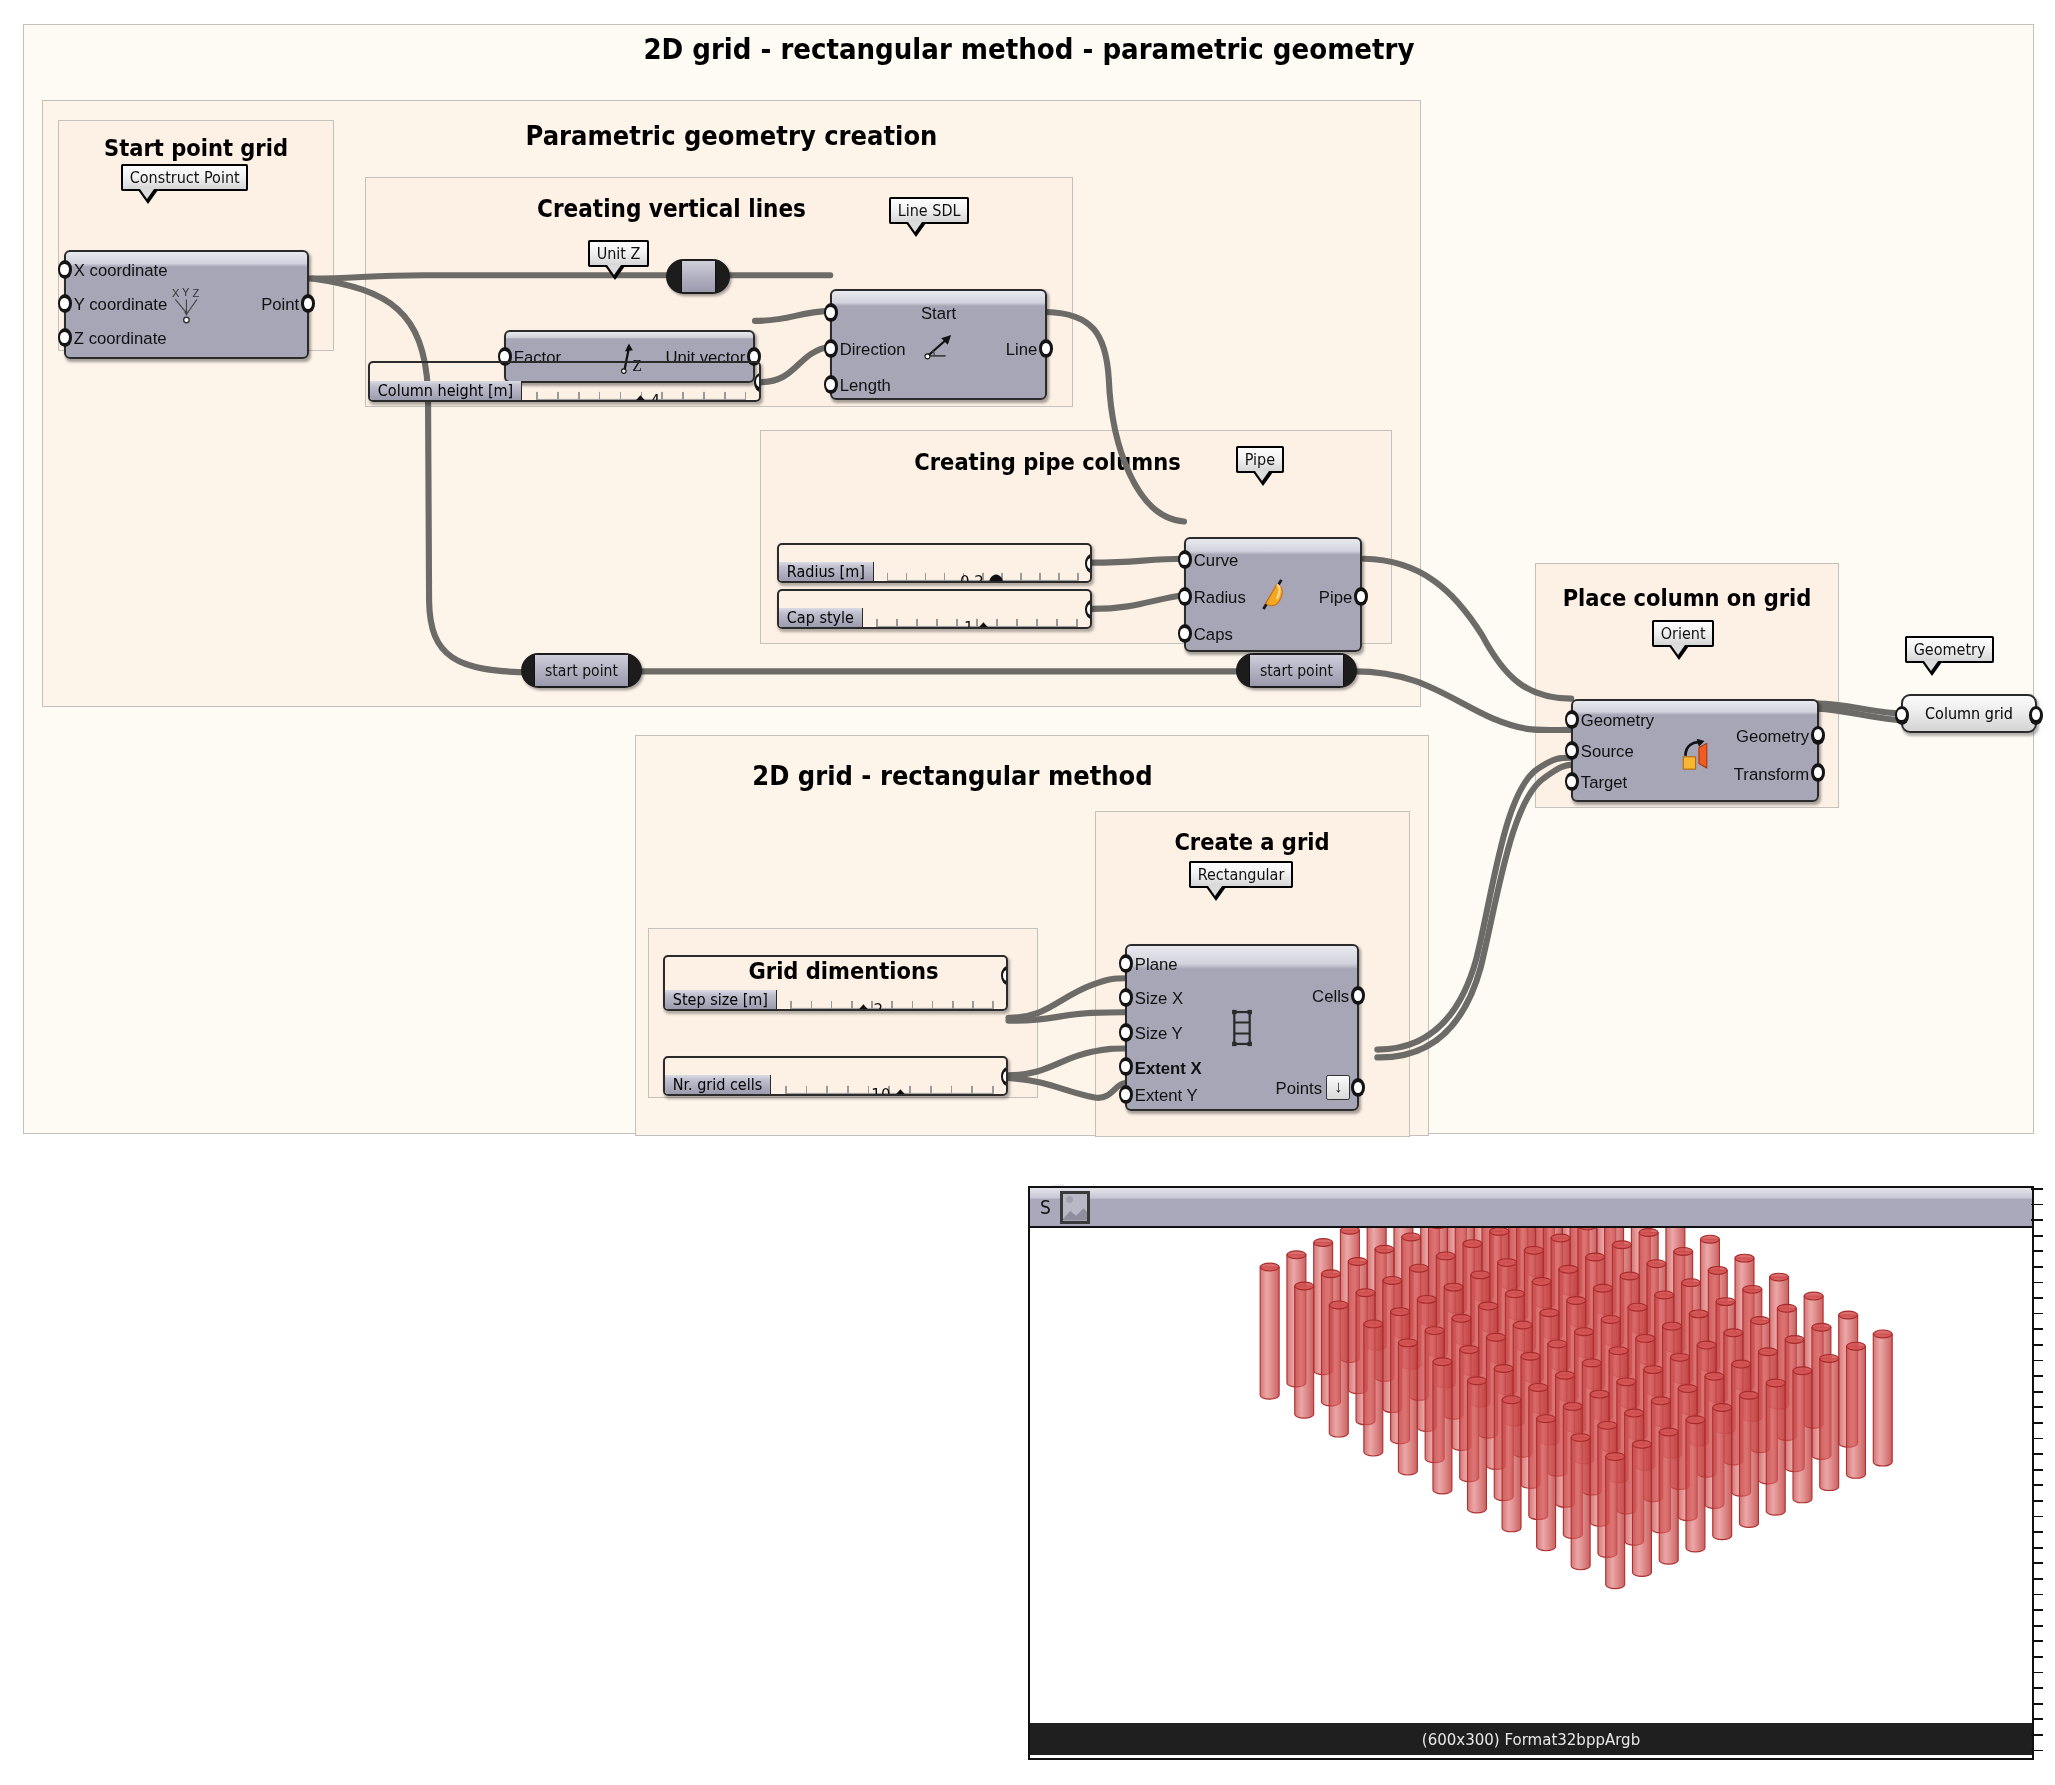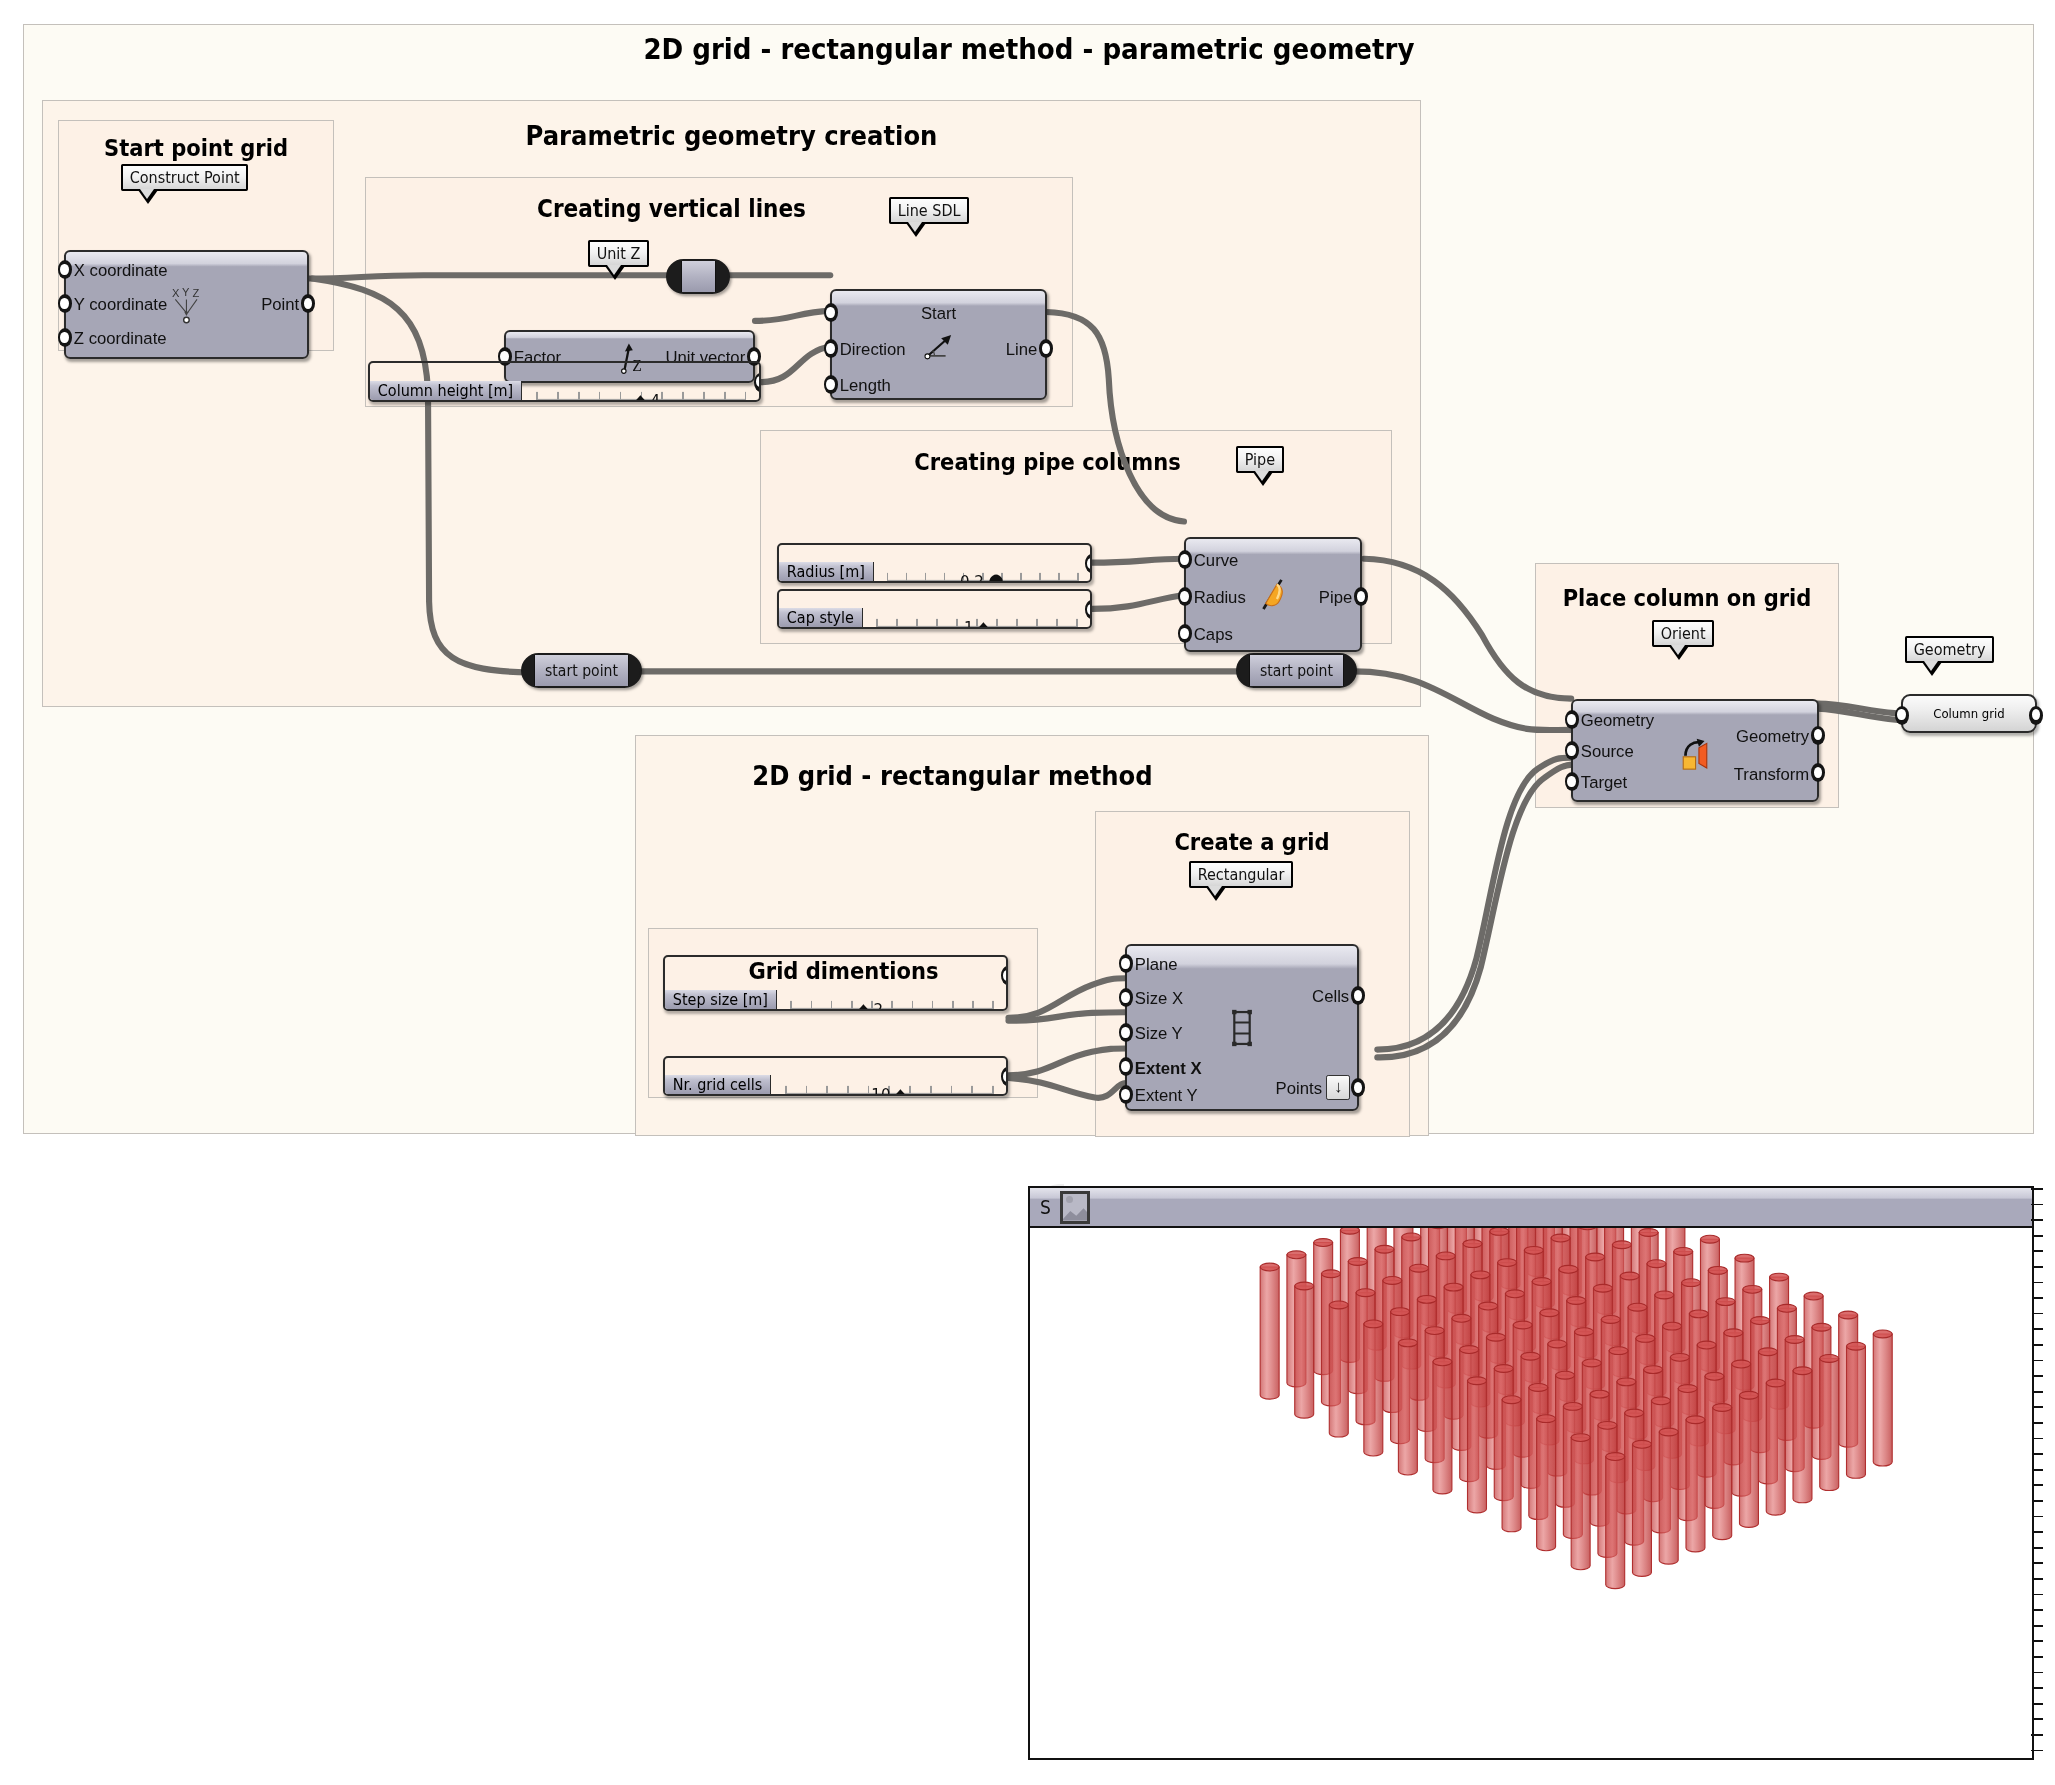--- a/index.html
+++ b/index.html
@@ -70,21 +70,21 @@
            box-shadow:1.7px 2.2px 2.8px rgba(0,0,0,.35); }
   .relay .cap { background:linear-gradient(180deg,#cfcfdb 0%,#b2b2c2 50%,#9a9aad 100%);
                 border-left:1.7px solid #111; border-right:1.7px solid #111;
                 height:100%; display:flex; align-items:center; justify-content:center;
                 padding:0 5.6px; font-size:15.6px; color:#111;
                 font-family:"DejaVu Sans Condensed","Liberation Sans", sans-serif;}
 
   
   .pill { position:absolute; border:2.2px solid #2b2b2b; border-radius:9px;
           background:linear-gradient(180deg,#fbfbfb 0%,#eeeeee 40%,#d4d4d4 100%);
-          display:flex; align-items:center; justify-content:center; font-size:13px;
+          display:flex; align-items:center; justify-content:center; font-size:16px;
           box-shadow:1.7px 2.2px 2.8px rgba(0,0,0,.3);
           font-family:"DejaVu Sans Condensed","Liberation Sans", sans-serif;}
 
   
   #wires { position:absolute; left:0; top:0; width:2056px; height:1785px;
            pointer-events:none; z-index:1; }
   .wire { fill:none; stroke:#6d6b68; stroke-width:11; stroke-linecap:round; }
 
   .node, .slider, .balloon, .relay, .pill { z-index:3; }
 
@@ -971,14 +971,17 @@
         <path d="M160,1060 L280,1110"></path>
       </g>
       <g id="axis-g" fill="#555" font-family="Liberation Sans, sans-serif" font-size="36">
           <text x="150" y="965">z</text>
           <text x="235" y="1000">y</text>
           <text x="296" y="1135">x</text>
         </g>
     </svg>
   </div>
 
+  <div id="vp-status">
+    <span>(600x300) Format32bppArgb</span>
+  </div>
 </div>
 
 
 </body></html>

